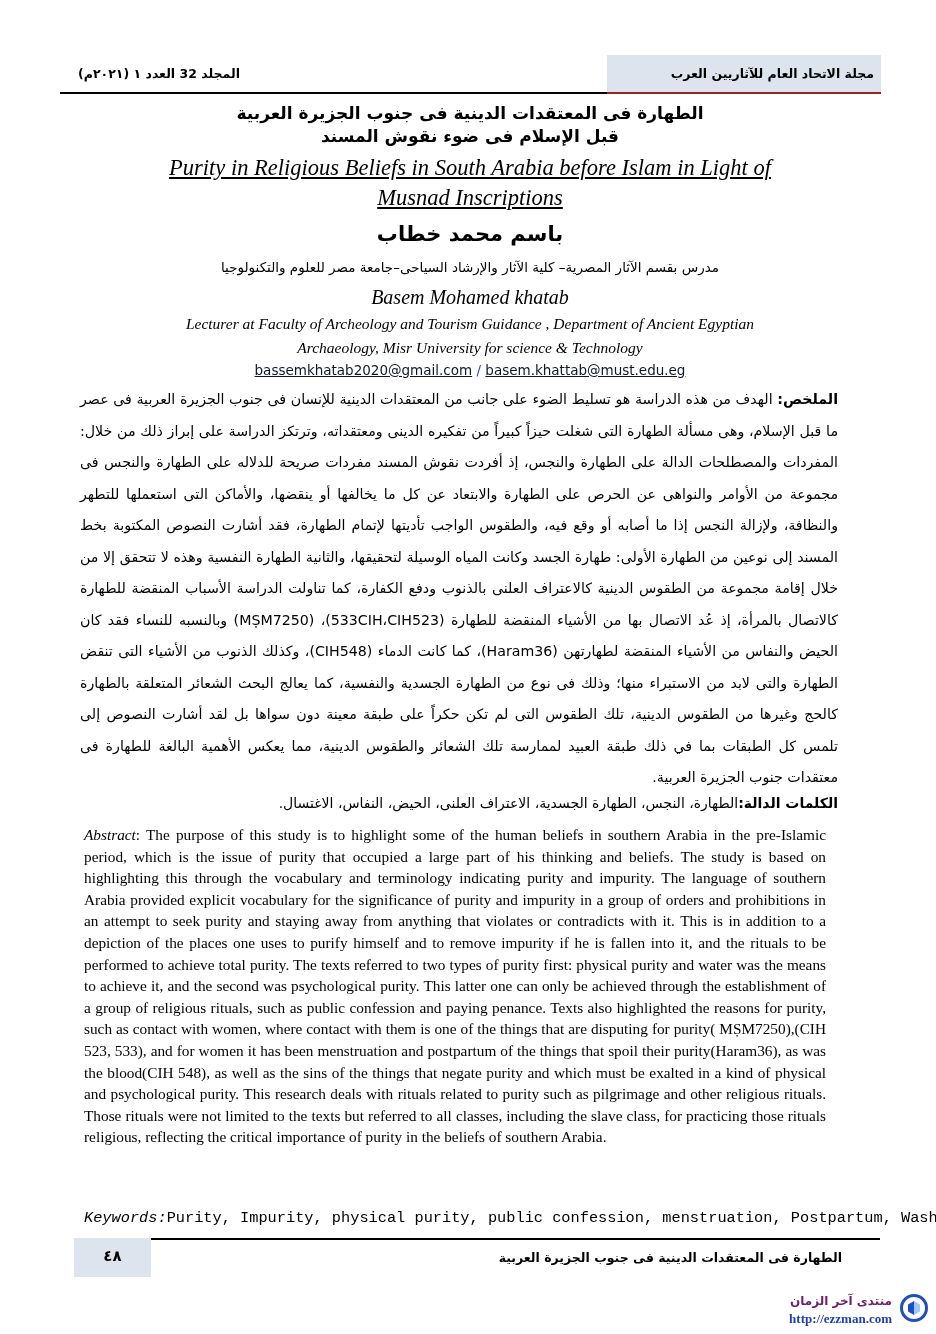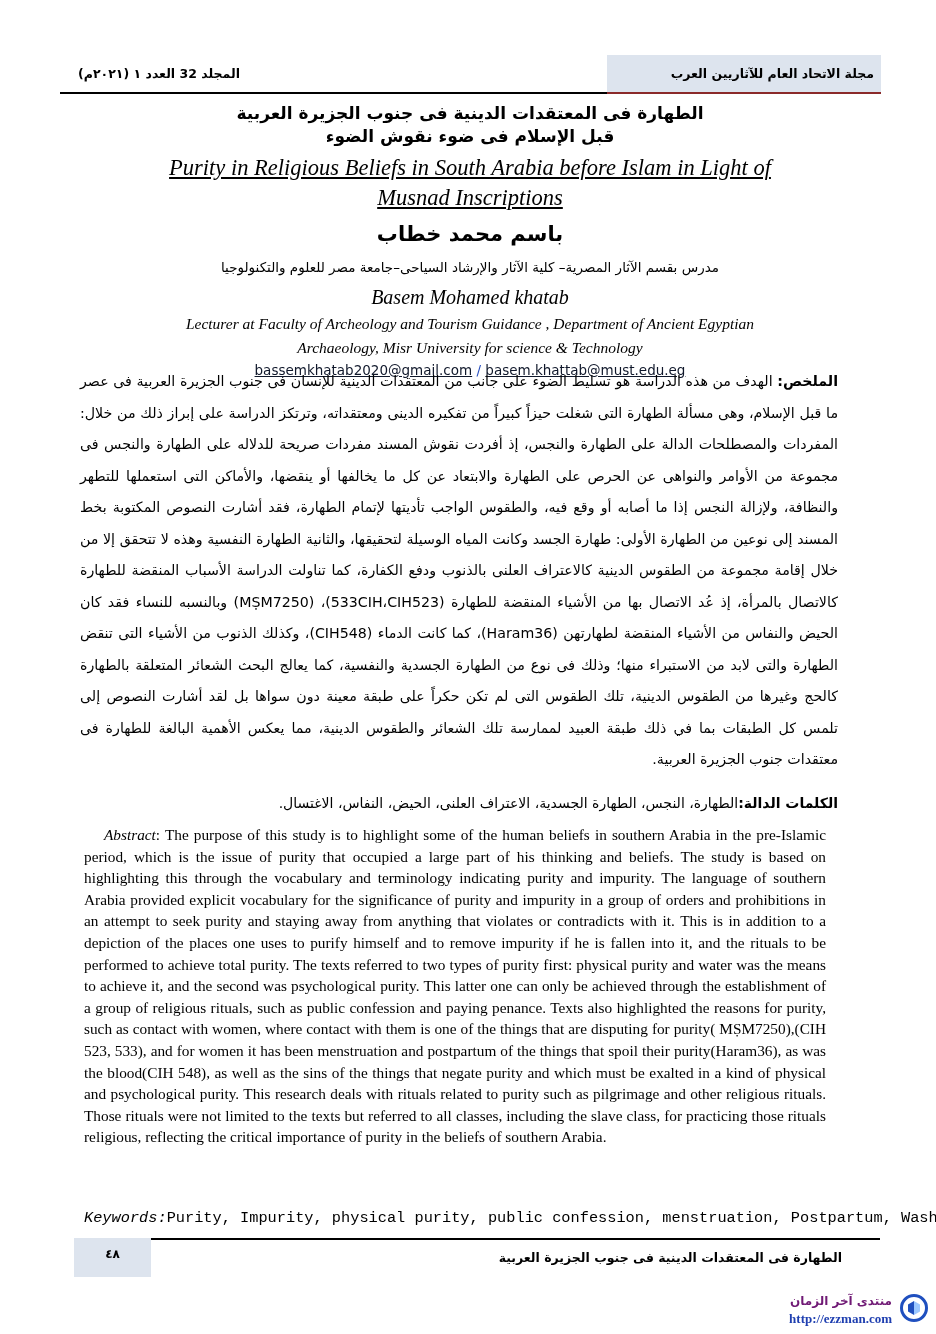--- a/index.html
+++ b/index.html
@@ -17,53 +17,53 @@
   .ar-title { font-family: "DejaVu Sans", sans-serif; font-weight: bold; font-size: 17px; direction: rtl; }
   .en-title { font-family: "Liberation Serif", serif; font-style: italic; font-size: 22.5px; text-decoration: underline; }
   .ar-author { font-family: "DejaVu Sans", sans-serif; font-weight: bold; font-size: 21px; direction: rtl; }
   .ar-affil { font-family: "DejaVu Sans", sans-serif; font-size: 13.5px; direction: rtl; }
   .en-author { font-family: "Liberation Serif", serif; font-style: italic; font-size: 20px; }
   .en-affil { font-family: "Liberation Serif", serif; font-style: italic; font-size: 15.5px; }
   .emails { font-family: "DejaVu Sans", sans-serif; font-size: 13.5px; color: #2a50c0; }
   .emails a { color: #0f172a; text-decoration: underline; }
 
   
-  .ar-abs { position: absolute; left: 80px; top: 366px; width: 758px; direction: rtl; text-align: justify; text-align-last: right; font-family: "DejaVu Sans", sans-serif; font-size: 14.2px; line-height: 31.5px; }
+  .ar-abs { position: absolute; left: 80px; top: 384px; width: 758px; direction: rtl; text-align: justify; text-align-last: right; font-family: "DejaVu Sans", sans-serif; font-size: 14.2px; line-height: 31.5px; }
   .ar-abs b { font-weight: bold; }
   .ar-kw { position: absolute; left: 80px; top: 795px; width: 758px; direction: rtl; text-align: right; font-family: "DejaVu Sans", sans-serif; font-size: 14px; white-space: nowrap; }
 
   
   .en-abs { position: absolute; left: 84px; top: 824px; width: 742px; font-family: "Liberation Serif", serif; font-size: 15.3px; line-height: 21.6px; text-align: justify; }
-  .en-abs i { font-style: italic; margin-left: 20px; }
+  .en-abs i { font-style: italic; }
   .en-kw { position: absolute; left: 84px; top: 1209px; width: 742px; font-family: Liberation Mono, monospace; font-size: 15.3px; white-space: nowrap; }
 
   
   .ftr-box { position: absolute; left: 74px; top: 1238px; width: 77px; height: 39px; background: #dde4ee; }
   .ftr-line { position: absolute; left: 151px; top: 1238px; width: 729px; height: 2px; background: #000; }
-  .ftr-page { position: absolute; left: 74px; top: 1247px; width: 77px; text-align: center; font-family: "DejaVu Sans", sans-serif; font-weight: bold; font-size: 12px; }
+  .ftr-page { position: absolute; left: 74px; top: 1247px; width: 77px; text-align: center; font-family: "DejaVu Sans", sans-serif; font-weight: bold; font-size: 15px; }
   .ftr-title { position: absolute; right: 94px; top: 1250px; direction: rtl; font-family: "DejaVu Sans", sans-serif; font-weight: bold; font-size: 12.5px; white-space: nowrap; }
 
   
   .wm { position: absolute; left: 760px; top: 1292px; width: 176px; height: 40px; }
   .wm-logo { position: absolute; right: 8px; top: 2px; width: 28px; height: 28px; border-radius: 50%; border: 3px solid #1f4fbf; box-sizing: border-box; background: #fff; }
   .wm-logo::after { content: ""; position: absolute; left: 5px; top: 4px; width: 12px; height: 14px; background: linear-gradient(90deg, #1f4fbf 50%, #9cc8ff 50%); clip-path: polygon(50% 0, 100% 25%, 100% 75%, 50% 100%, 0 75%, 0 25%); }
   .wm-name { position: absolute; right: 44px; top: 2px; direction: rtl; font-family: "DejaVu Sans", sans-serif; font-weight: bold; font-size: 12px; color: #701a75; white-space: nowrap; }
   .wm-url { position: absolute; right: 44px; top: 19px; font-family: "Liberation Serif", serif; font-weight: bold; font-size: 13px; color: #1f3fb0; white-space: nowrap; }
 </style>
 </head>
 <body>
 
 <div class="hdr-band"></div>
 <div class="hdr-band-line"></div>
 <div class="hdr-line"></div>
 <div class="hdr-journal">مجلة الاتحاد العام للآثاريين العرب</div>
 <div class="hdr-volume">المجلد 32 العدد ١ (٢٠٢١م)</div>
 
 <div class="center ar-title" style="top:103px;">الطهارة فى المعتقدات الدينية فى جنوب الجزيرة العربية</div>
-<div class="center ar-title" style="top:126px;">قبل الإسلام فى ضوء نقوش الضوء</div>
+<div class="center ar-title" style="top:126px;">قبل الإسلام فى ضوء نقوش المسند</div>
 <div class="center en-title" style="top:155px;">Purity in Religious Beliefs in South Arabia before Islam in Light of</div>
 <div class="center en-title" style="top:185px;">Musnad Inscriptions</div>
 
 <div class="center ar-author" style="top:222px;">باسم محمد خطاب</div>
 <div class="center ar-affil" style="top:259px;">مدرس بقسم الآثار المصرية– كلية الآثار والإرشاد السياحى–جامعة مصر للعلوم والتكنولوجيا</div>
 <div class="center en-author" style="top:286px;">Basem Mohamed khatab</div>
 <div class="center en-affil" style="top:315px;">Lecturer at  Faculty of Archeology and Tourism Guidance , Department of Ancient Egyptian</div>
 <div class="center en-affil" style="top:339px;">Archaeology, Misr University for science &amp; Technology</div>
 <div class="center emails" style="top:362px;">
   <a>bassemkhatab2020@gmail.com</a><span> / </span><a>basem.khattab@must.edu.eg</a>

